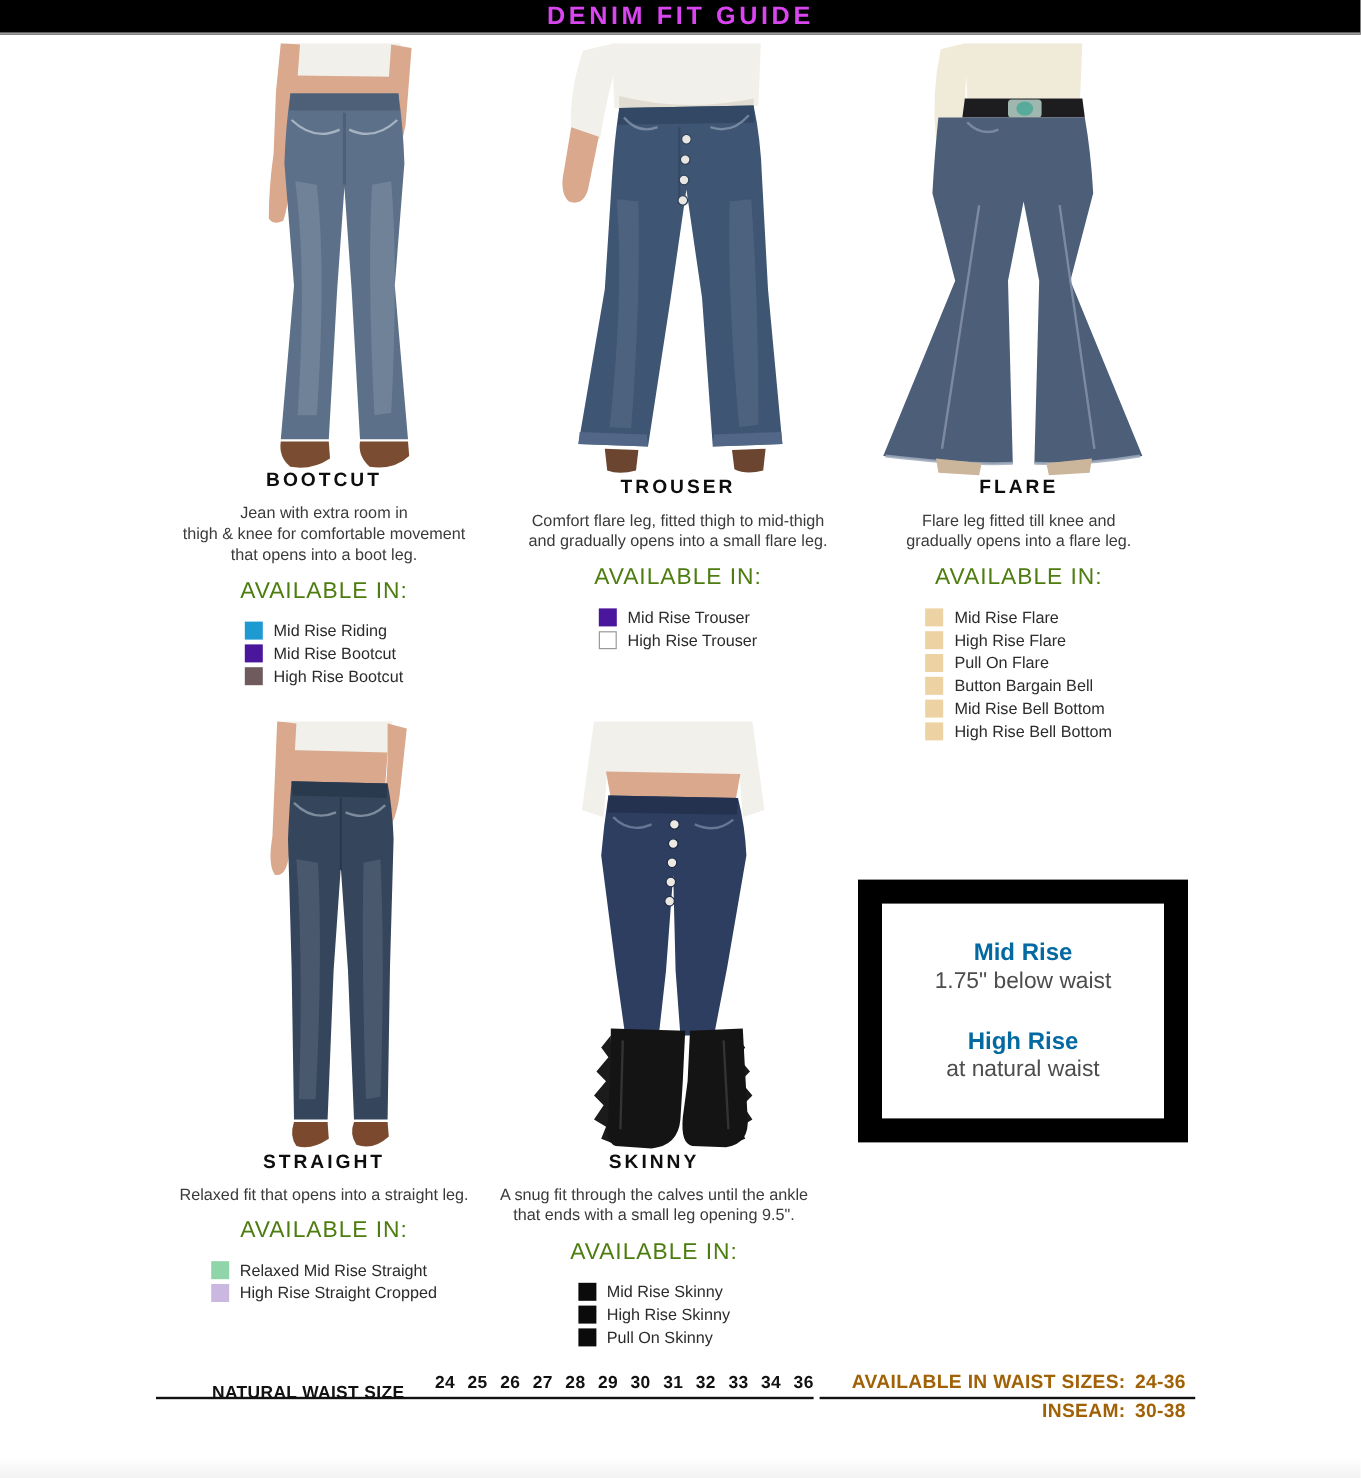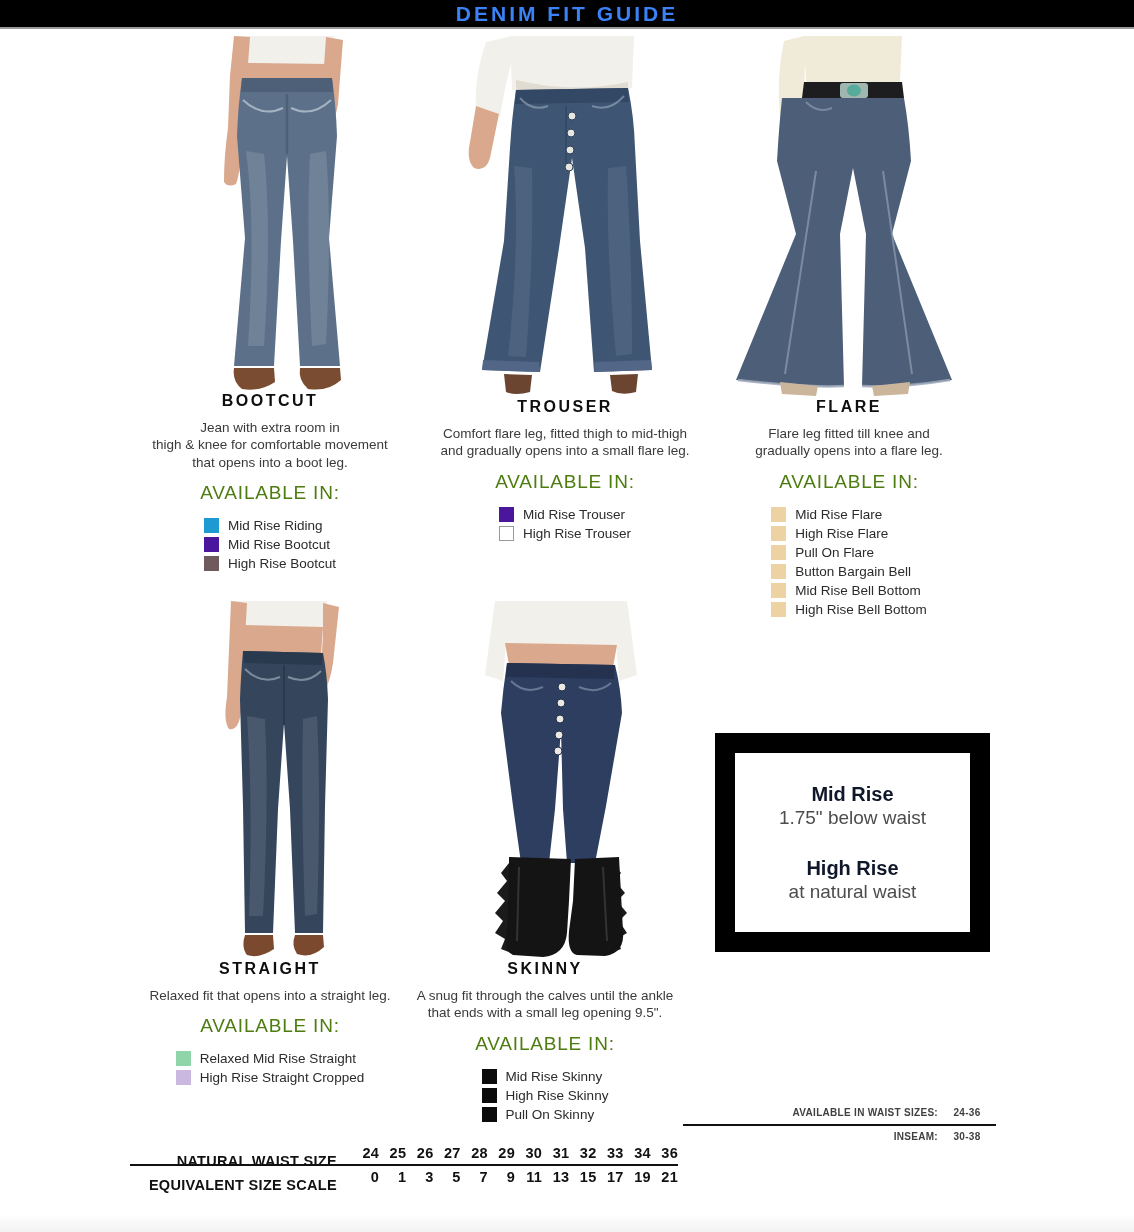--- a/index.html
+++ b/index.html
@@ -8,21 +8,21 @@
     font-family:"Liberation Sans", sans-serif; overflow:hidden; margin:0 auto;
   }
 
   
   .titlebar {
     position:absolute; left:0; top:0; width:1134px; height:27px;
     background:#000; border-bottom:2px solid #9a9a9a;
     display:flex; align-items:center; justify-content:center;
   }
   .titlebar h1 {
-    margin:0; color:#3b82f6; font-size:21px; font-weight:bold; letter-spacing:3px;text-align:center;
+    margin:0; color:#d946ef; font-size:21px; font-weight:bold; letter-spacing:3px;text-align:center;
   }
 
   
   .fig { position:absolute; }
 
   
   .caption { position:absolute; text-align:center; color:#222; }
   .caption h3 {
     margin:0 0 9px 0; font-size:16px; font-weight:bold; letter-spacing:2.5px; color:#0e0e0e;
   }
@@ -43,38 +43,38 @@
 
   
   .rise-box {
     position:absolute; left:715px; top:733px; width:275px; height:219px;
     background:#000; box-sizing:border-box; padding:20px;
   }
   .rise-inner {
     width:100%; height:100%; background:#fff; display:flex; flex-direction:column;
     align-items:center; justify-content:center; text-align:center;
   }
-  .rise-title { font-size:20px; font-weight:bold; color:#0f172a; line-height:1.2; }
+  .rise-title { font-size:20px; font-weight:bold; color:#0369a1; line-height:1.2; }
   .rise-desc  { font-size:19px; color:#4d4d4d; line-height:1.25; }
   .rise-gap   { height:26px; }
 
   
   .size-table {
     position:absolute; left:130px; top:1144px; width:548px;
     font-weight:bold; font-size:14.5px; color:#111; letter-spacing:.3px;
   }
   .st-row { display:flex; align-items:center; height:17px; }
   .st-row.first { border-bottom:2.5px solid #111; padding-bottom:3px; }
   .st-row.second { padding-top:2px; }
   .st-label { width:207px; text-align:right; padding-right:15px; white-space:nowrap;margin-top:16px; }
   .st-cell { flex:1; text-align:right; }
 
   .avail-table {
-    position:absolute; left:683px; top:1104px; width:313px;
-    font-weight:bold; font-size:10px; color:#404040; letter-spacing:.3px;
+    position:absolute; left:683px; top:1144px; width:313px;
+    font-weight:bold; font-size:16px; color:#a16207; letter-spacing:.3px;
   }
   .at-row { display:flex; align-items:center; height:17px; }
   .at-row.first { border-bottom:2.5px solid #111; padding-bottom:3px; }
   .at-row.second { padding-top:2px; }
   .at-label { flex:1; text-align:right; white-space:nowrap; }
   .at-value { width:58px; text-align:center; }
 
   .bottom-fade {
     position:absolute; left:0; bottom:0; width:100%; height:18px;
     background:linear-gradient(#ffffff, #f2f2f2); pointer-events:none;
@@ -310,35 +310,20 @@
       <span class="st-cell">27</span>
       <span class="st-cell">28</span>
       <span class="st-cell">29</span>
       <span class="st-cell">30</span>
       <span class="st-cell">31</span>
       <span class="st-cell">32</span>
       <span class="st-cell">33</span>
       <span class="st-cell">34</span>
       <span class="st-cell">36</span>
     </div>
-    <div class="st-row second">
-      <span class="st-label">EQUIVALENT SIZE SCALE</span>
-      <span class="st-cell">0</span>
-      <span class="st-cell">1</span>
-      <span class="st-cell">3</span>
-      <span class="st-cell">5</span>
-      <span class="st-cell">7</span>
-      <span class="st-cell">9</span>
-      <span class="st-cell">11</span>
-      <span class="st-cell">13</span>
-      <span class="st-cell">15</span>
-      <span class="st-cell">17</span>
-      <span class="st-cell">19</span>
-      <span class="st-cell">21</span>
-    </div>
   </div>
 
   <div class="avail-table">
     <div class="at-row first">
       <span class="at-label">AVAILABLE IN WAIST SIZES:</span>
       <span class="at-value">24-36</span>
     </div>
     <div class="at-row second">
       <span class="at-label">INSEAM:</span>
       <span class="at-value">30-38</span>

